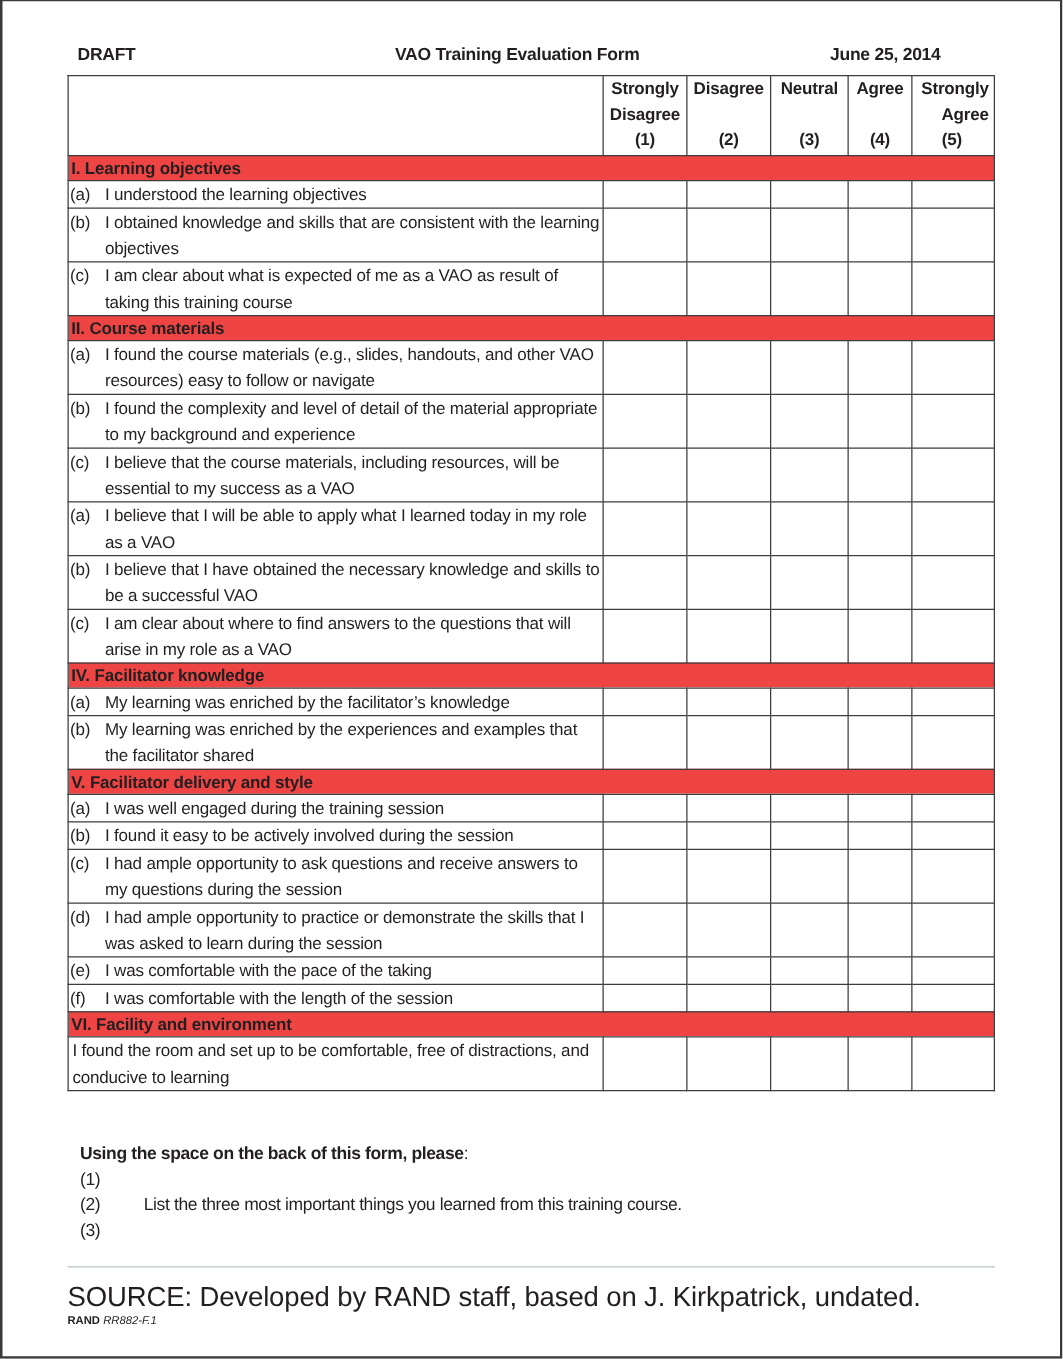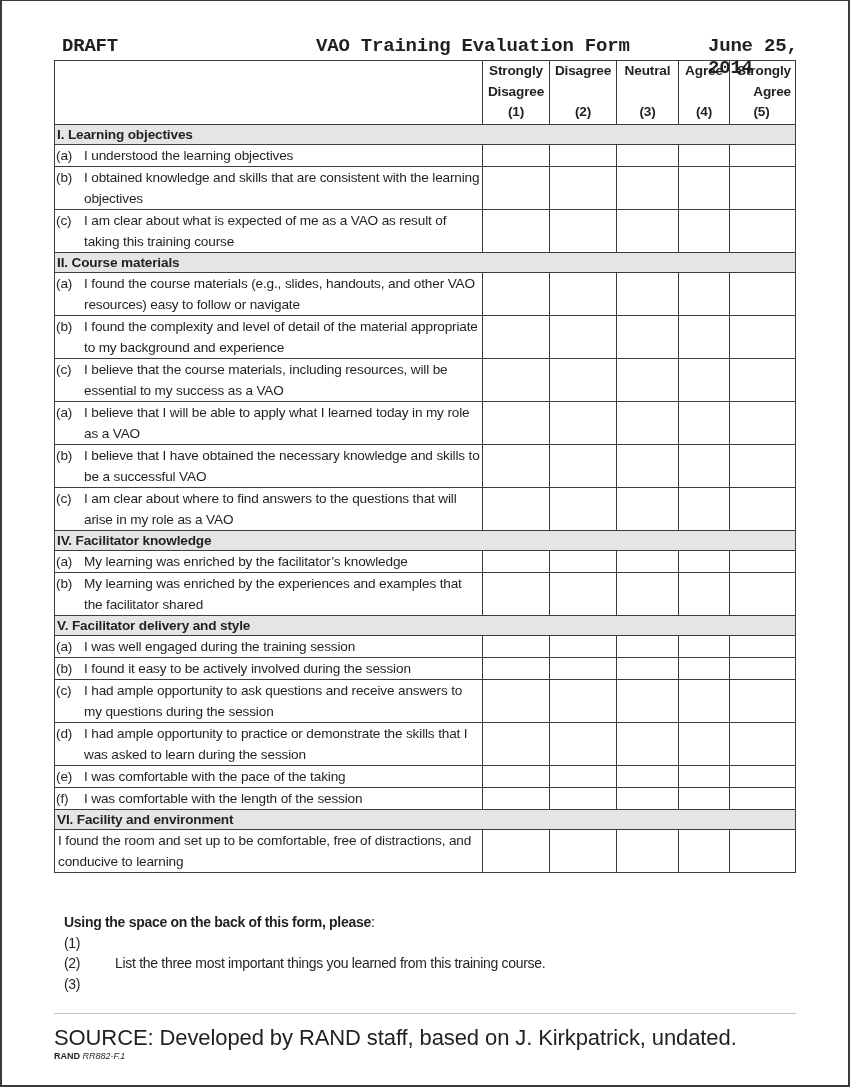--- a/index.html
+++ b/index.html
@@ -1,36 +1,36 @@
 <!DOCTYPE html>
 <html><head>
 <meta charset="utf-8">
 <style>
   * { box-sizing: border-box; margin: 0; padding: 0; }
   html, body { width: 850px; height: 1087px; background: #fff; overflow: hidden; }
   body { position: relative; font-family: "Liberation Sans", sans-serif; color: #231f20; }
   .frame { position: absolute; left: 0; top: 0; width: 850px; height: 1087px; border: 2px solid #3a3a3a; border-top-width: 1px; }
-  .top-line { position: absolute; top: 35px; font-size: 19px; font-weight: bold; letter-spacing: -0.2px; font-family: Liberation Mono, monospace; }
+  .top-line { position: absolute; top: 35px; font-size: 14px; font-weight: bold; letter-spacing: -0.2px; }
   #draft { left: 62px; }
   #title { left: 316px; }
-  #date { left: 708px; }
+  #date { left: 664px; }
 
   table.form {
     position: absolute; left: 54px; top: 60px; width: 741px;
     border-collapse: collapse; table-layout: fixed;
     font-size: 13.6px; letter-spacing: -0.15px;
   }
   table.form td, table.form th { border: 1.5px solid #3d3d3d; }
   col.c-q { width: 428px; }
   col.c1 { width: 67px; } col.c2 { width: 67px; } col.c3 { width: 62px; } col.c4 { width: 51px; } col.c5 { width: 66px; }
   th.hdr { height: 63px; vertical-align: bottom; font-weight: bold; font-size: 13.6px; text-align: center; line-height: 20.5px; padding: 0 2px 1px; }
   th.hdr .l { display: block; white-space: nowrap; }
   th.hdr.r5 { text-align: right; padding-right: 4px; }
   th.hdr.r5 .l3 { text-align: center; }
-  tr.section td { background: #e5e5e5; height: 15px; font-weight: bold; padding: 0 2px; line-height: 19px; }
+  tr.section td { background: #ef4444; height: 15px; font-weight: bold; padding: 0 2px; line-height: 19px; }
   tr.item td { padding: 0; }
   tr.one td { height: 21.5px; }
   tr.two td { height: 43px; }
   .q { display: flex; line-height: 21px; padding-left: 1px; }
   .q .lbl { width: 27px; flex: none; }
   .q .txt { flex: 1; padding-left: 1px; }
   .q.plain { padding-left: 2px; }
   td.box { background: #fff; }
 
   .instr { position: absolute; left: 64px; top: 912px; font-size: 14px; letter-spacing: -0.3px; line-height: 20.5px; }

